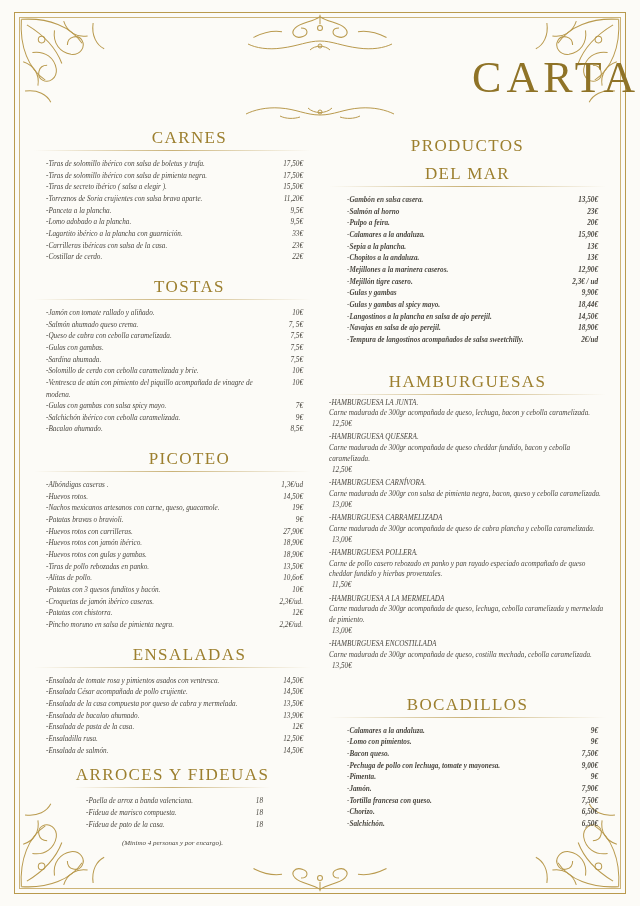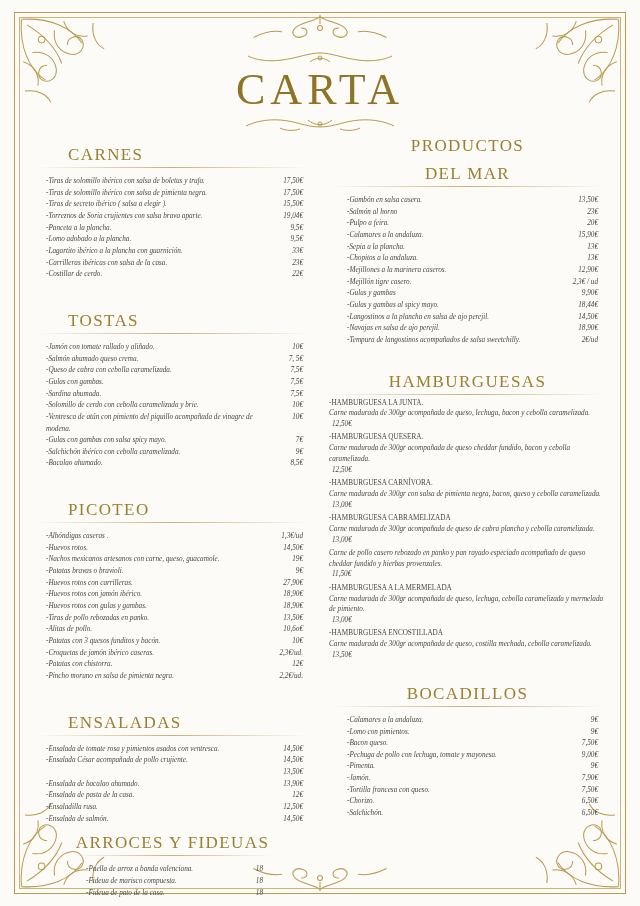--- a/index.html
+++ b/index.html
@@ -53,23 +53,23 @@
     height: 34px;
     pointer-events: none;
   }
   .flourish-top { top: 10px; }
   .flourish-bottom { bottom: 10px; }
   .flourish-top svg, .flourish-bottom svg { width: 100%; height: 100%; display: block; }
 
   
   .title-block {
     position: absolute;
-    top: 50px;
+    top: 38px;
     left: 0; right: 0;
-    text-align: center;
+    text-align: right;
   }
   .menu-title {
     font-family: "Liberation Serif", serif;
     font-size: 44px;
     letter-spacing: 5px;
     color: #8f7327;
     font-weight: 400;
     line-height: 1;
   }
   .title-rule {
@@ -99,21 +99,21 @@
     width: 50%;
   }
   .section { margin-bottom: 6px; }
   .section-head {
     color: #9c7f2e;
     font-size: 17px;
     letter-spacing: 1.4px;
     margin: 0 0 2px 0;
     font-weight: 400;
   }
-  .section-head.left { text-align: left; padding-left: 34px; margin-top: 17px; }
+  .section-head.left { text-align: center; padding-left: 34px; }
   .section-head.center { text-align: center; margin-top: 8px; }
   .rule {
     height: 1px;
     background: linear-gradient(to right, rgba(185,154,78,0), rgba(185,154,78,.75), rgba(185,154,78,0));
     margin: 1px 0 3px 0;
   }
   .items { list-style: none; margin: 8px; padding: 0; }
   .item {
     display: flex;
     align-items: baseline;
@@ -135,32 +135,33 @@
   
   .blockitem {
     font-size: 7.2px;
     line-height: 1.5;
     color: #4a4740;
     margin-bottom: 2.5px;
   }
   .blockitem .bname {
     display: block;
     color: #4a4740;
+    font-style: italic;
   }
   .blockitem .bdesc {
     display: block;
     font-style: italic;
     color: #4a4740;
   }
   .blockitem .bprice {
     font-style: italic;
     padding-left: 3px;
   }
   .rightcol .section-head { text-align: center; }
-  .rightcol .item { padding-left: 10px; }
+  .rightcol .item { padding-left: 10px; font-weight: bold; }
   .arroces-wrap {
     margin-top: 6px;
     padding: 0 40px;
   }
   .arroces-wrap .item { font-size: 7.2px; gap: 12px; }
   .note {
     text-align: center;
     font-size: 7px;
     font-style: italic;
     color: #4a4740;
@@ -313,21 +314,21 @@
               <span class="price">17,50€</span>
             </li>
           <li class="item">
               <span class="name">-Tiras de secreto ibérico ( salsa a elegir ).</span>
               <span class="dots"></span>
               <span class="price">15,50€</span>
             </li>
           <li class="item">
               <span class="name">-Torreznos de Soria crujientes con salsa brava aparte.</span>
               <span class="dots"></span>
-              <span class="price">19,04€</span>
+              <span class="price">11,20€</span>
             </li>
           <li class="item">
               <span class="name">-Panceta a la plancha.</span>
               <span class="dots"></span>
               <span class="price">9,5€</span>
             </li>
           <li class="item">
               <span class="name">-Lomo adobado a la plancha.</span>
               <span class="dots"></span>
               <span class="price">9,5€</span>
@@ -493,20 +494,21 @@
               <span class="name">-Ensalada de tomate rosa y pimientos asados con ventresca.</span>
               <span class="dots"></span>
               <span class="price">14,50€</span>
             </li>
           <li class="item">
               <span class="name">-Ensalada César acompañada de pollo crujiente.</span>
               <span class="dots"></span>
               <span class="price">14,50€</span>
             </li>
           <li class="item">
+              <span class="name">-Ensalada de la casa compuesta por queso de cabra y mermelada.</span>
               <span class="dots"></span>
               <span class="price">13,50€</span>
             </li>
           <li class="item">
               <span class="name">-Ensalada de bacalao ahumado.</span>
               <span class="dots"></span>
               <span class="price">13,90€</span>
             </li>
           <li class="item">
               <span class="name">-Ensalada de pasta de la casa.</span>
@@ -646,20 +648,21 @@
           <span class="bname">-HAMBURGUESA CARNÍVORA.</span>
           <span class="bdesc">Carne madurada de 300gr con salsa de pimienta negra, bacon, queso y cebolla caramelizada.</span>
           <span class="bprice">13,00€</span>
         </div>
         <div class="blockitem">
           <span class="bname">-HAMBURGUESA CABRAMELIZADA</span>
           <span class="bdesc">Carne madurada de 300gr acompañada de queso de cabra plancha y cebolla caramelizada.</span>
           <span class="bprice">13,00€</span>
         </div>
         <div class="blockitem">
+          <span class="bname">-HAMBURGUESA POLLERA.</span>
           <span class="bdesc">Carne de pollo casero rebozado en panko y pan rayado especiado acompañado de queso cheddar fundido y hierbas provenzales.</span>
           <span class="bprice">11,50€</span>
         </div>
         <div class="blockitem">
           <span class="bname">-HAMBURGUESA A LA MERMELADA</span>
           <span class="bdesc">Carne madurada de 300gr acompañada de queso, lechuga, cebolla caramelizada y mermelada de pimiento.</span>
           <span class="bprice">13,00€</span>
         </div>
         <div class="blockitem">
           <span class="bname">-HAMBURGUESA ENCOSTILLADA</span>

